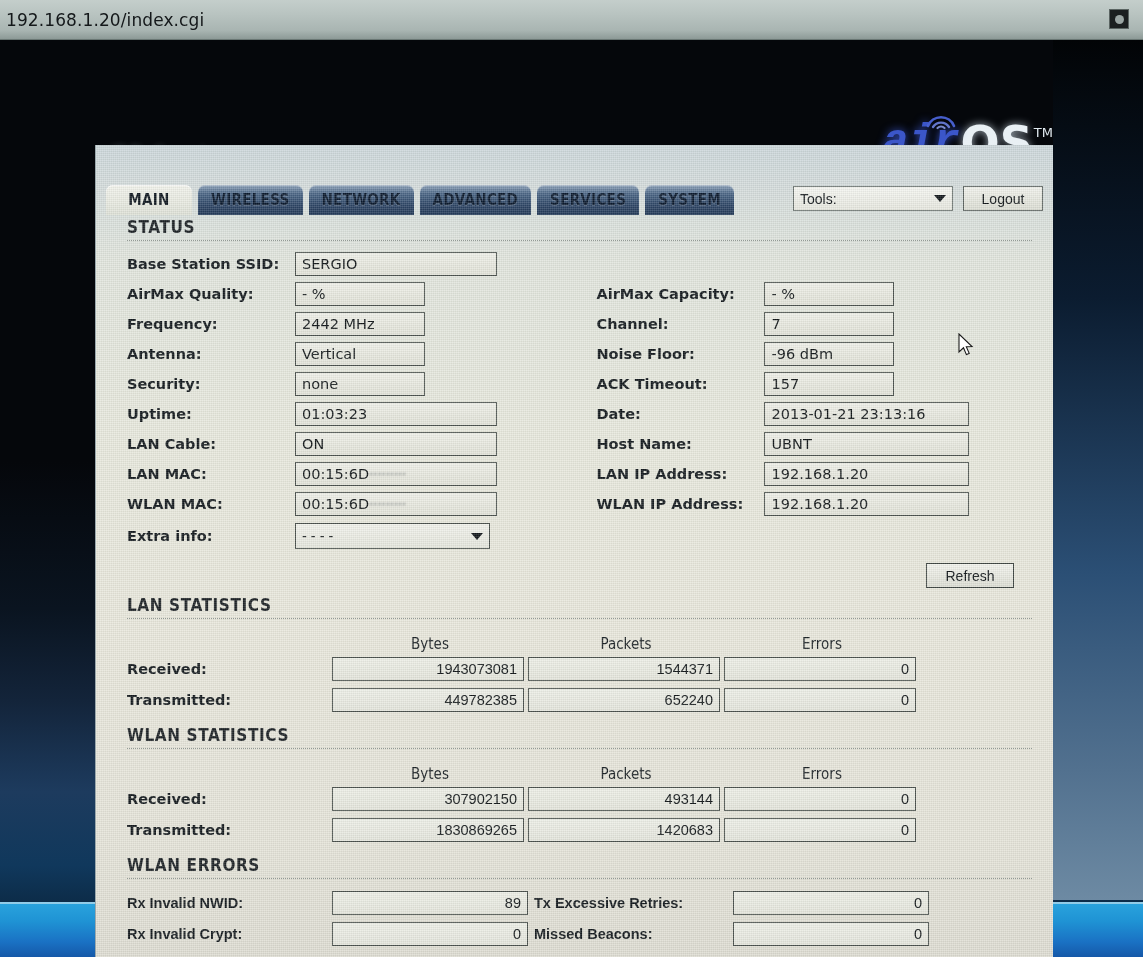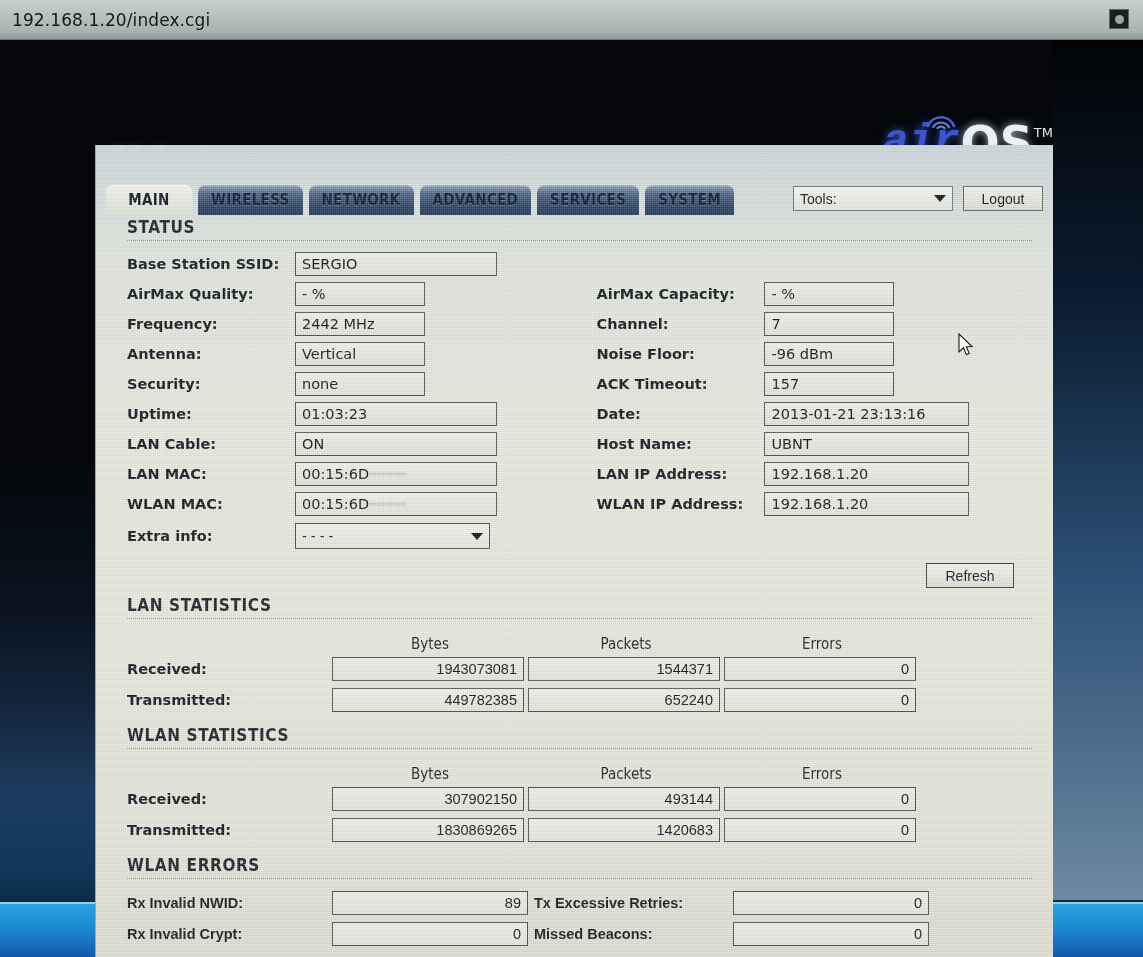--- a/index.html
+++ b/index.html
@@ -19,21 +19,21 @@
     top: 0; left: 0;
     width: 1143px; height: 40px;
     background: linear-gradient(180deg,#c4cecb 0%,#b9c4c1 35%,#a9b5b2 78%,#8d9a97 100%);
     border-bottom: 1px solid #6a7774;
     display: flex;
     align-items: center;
   }
   .url-text {
     font-size: 17px;
     color: #14181a;
-    padding-left: 12px;
+    padding-left: 6px;
     letter-spacing: .1px;
     font-family: "DejaVu Sans", sans-serif;
   }
   .browser-right-icon {
     position: absolute;
     right: 14px; top: 9px;
     width: 20px; height: 20px;
     background: #1b1f20;
     border: 1px solid #5a6462;
   }

